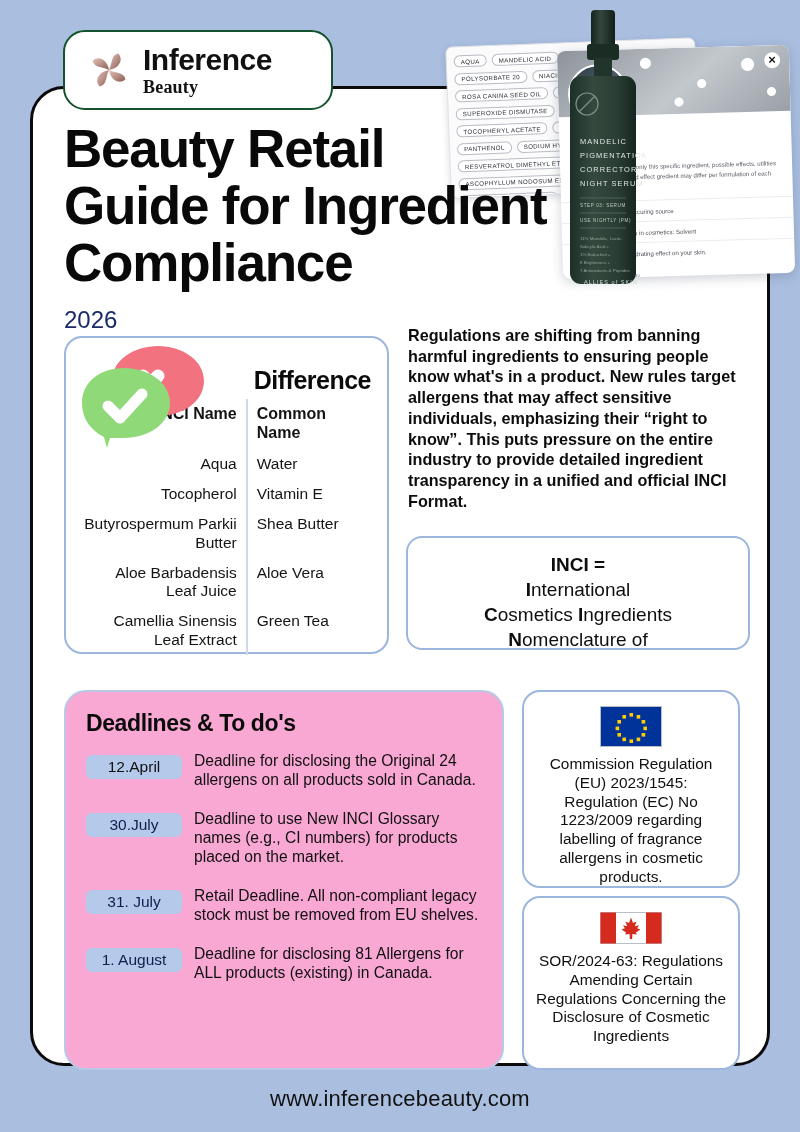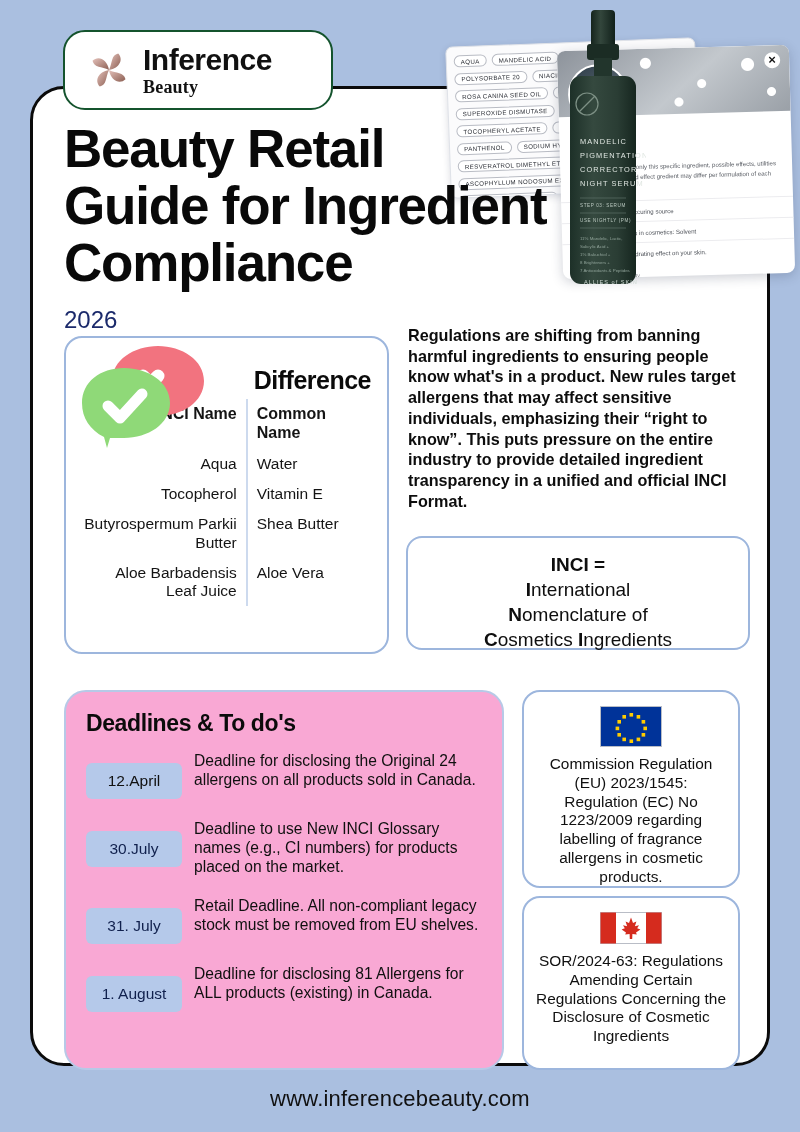--- a/index.html
+++ b/index.html
@@ -185,22 +185,22 @@
     padding: 18px 20px 10px 20px;
   }
   .dl-title {
     font-size: 23px; font-weight: 800; color: #0b0b0b;
     letter-spacing: -.4px; margin-bottom: 14px;
   }
   .dl-row { display: flex; align-items: flex-start; margin-bottom: 20px; }
   .dl-badge {
     flex: 0 0 96px; width: 96px; text-align: center;
     background: #b5c9ea; border-radius: 6px;
-    padding: 9px 4px; font-size: 15.5px; color: #10204d;
-    margin-top: 12px; margin-right: 12px;
+    padding: 3px 4px; font-size: 15.5px; color: #10204d;
+    margin-top: 4px; margin-right: 12px;
     white-space: nowrap;
   }
   .dl-badge.dark { color: #111; }
   .dl-text { font-size: 15.6px; line-height: 1.22; color: #101010; flex: 1; }
 
   
   .reg-card {
     position: absolute; left: 522px; width: 218px;
     background: #fff; border: 2px solid #9db6dd; border-radius: 18px;
     padding: 12px 12px 14px 12px;
@@ -366,31 +366,35 @@
         <td class="c-common">Vitamin E</td>
       </tr>
       <tr>
         <td class="c-inci">Butyrospermum Parkii Butter</td>
         <td class="c-common">Shea Butter</td>
       </tr>
       <tr>
         <td class="c-inci">Aloe Barbadensis Leaf Juice</td>
         <td class="c-common">Aloe Vera</td>
       </tr>
+      <tr>
+        <td class="c-inci">Camellia Sinensis Leaf Extract</td>
+        <td class="c-common">Green Tea</td>
+      </tr>
     </tbody>
       </table>
   </div>
 
   <div class="reg-para">Regulations are shifting from banning harmful ingredients to ensuring people know what's in a product. New rules target allergens that may affect sensitive individuals, emphasizing their “right to know”. This puts pressure on the entire industry to provide detailed ingredient transparency in a unified and official INCI Format.</div>
 
   <div class="inci-box">
     <div class="inci-line inci-head">INCI =</div>
     <div class="inci-line"><b>I</b><span>nternational</span></div>
+    <div class="inci-line"><b>C</b><span>osmetics </span><b>I</b><span>ngredients</span></div>
     <div class="inci-line"><b>N</b><span>omenclature of</span></div>
-    <div class="inci-line"><b>C</b><span>osmetics </span><b>I</b><span>ngredients</span></div>
   </div>
 
   <div class="deadlines">
     <div class="dl-title">Deadlines &amp; To do's</div>
 
     <div class="dl-row">
       <div class="dl-badge dark">12.April</div>
       <div class="dl-text">Deadline for disclosing the Original 24 allergens on all products sold in Canada.</div>
     </div>
     <div class="dl-row">

